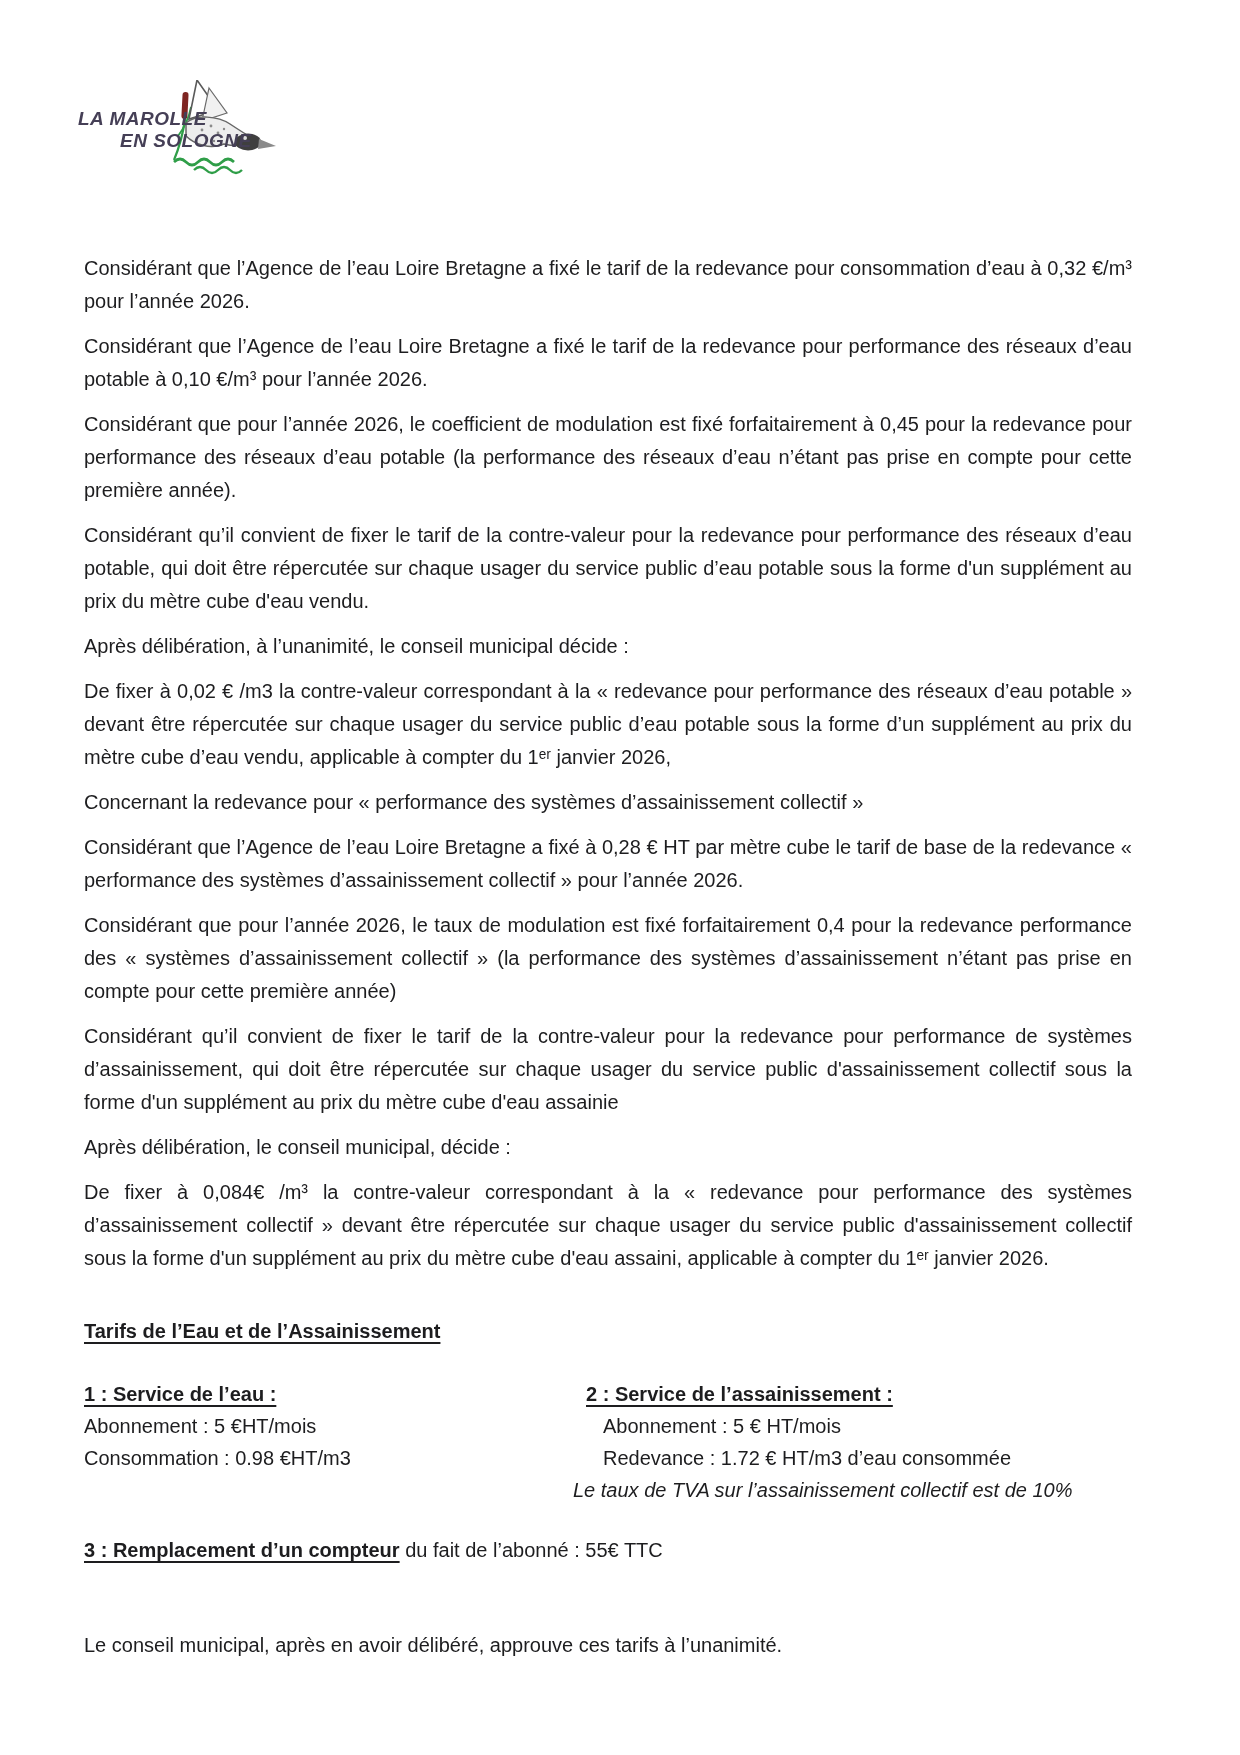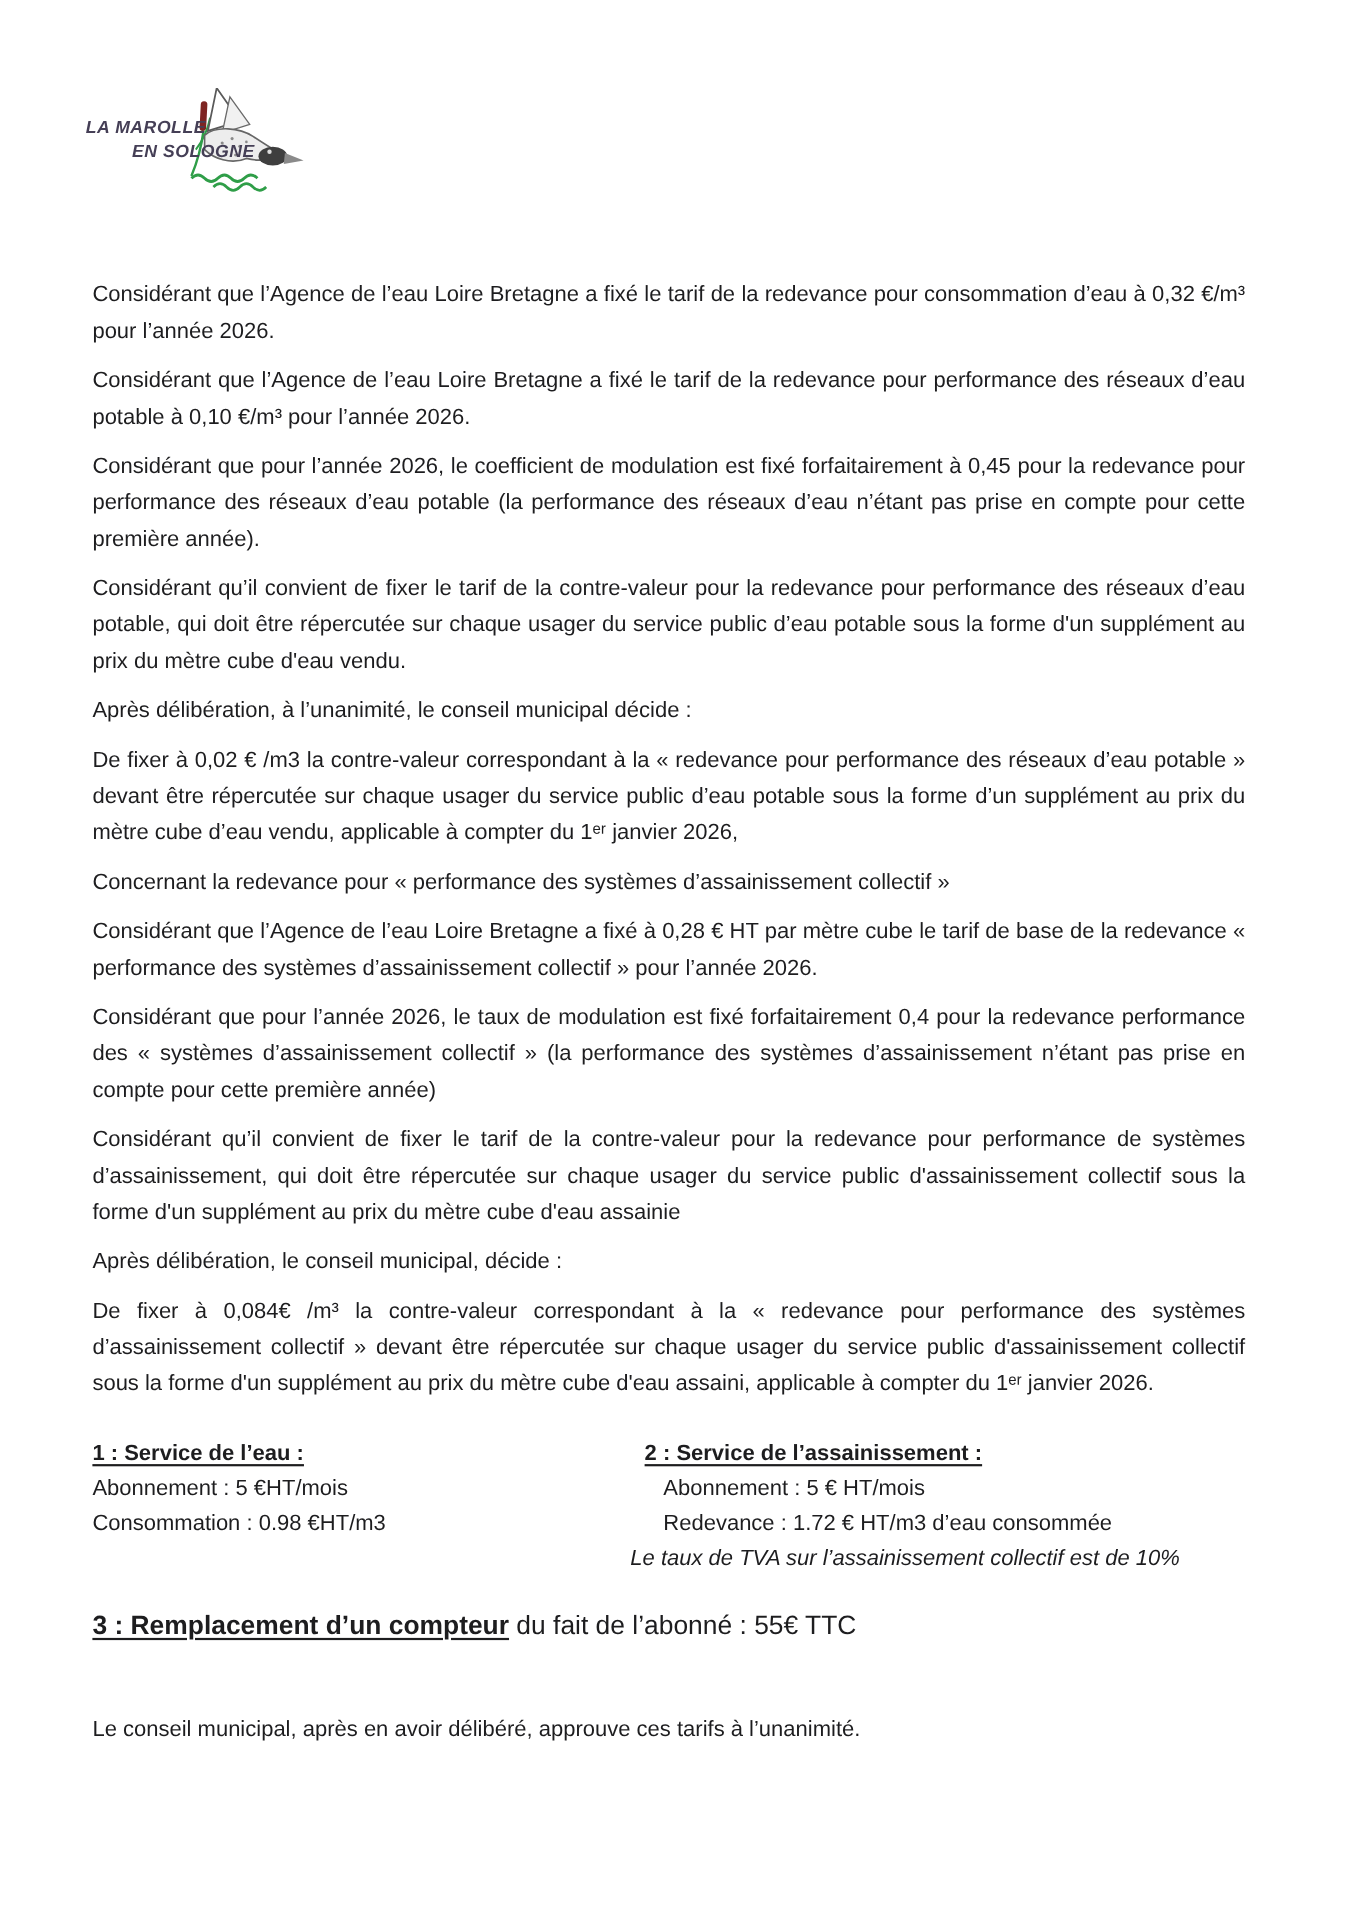--- a/index.html
+++ b/index.html
@@ -21,21 +21,21 @@
     position:absolute;
     left:78px; top:80px;
     width:210px; height:100px;
   }
   .logo-svg{position:absolute;left:0;top:0;}
   .logo-line{
     position:absolute;
     font-style:italic;
     font-weight:600;
     color:#453f56;
-    font-size:16px;
+    font-size:19px;
     letter-spacing:.5px;
     white-space:nowrap;
   }
   .logo-line1{left:0;top:28px;}
   .logo-line2{left:14px;top:50px;margin-left:28px;}
   
   .content{
     position:absolute;
     left:84px; top:252px;
     width:1048px;
@@ -71,21 +71,21 @@
   }
   .col-right .service-title{margin-left:13px;}
   .col-right .service-line{margin-left:30px;}
   .service-line{white-space:nowrap;}
   .tva-note{
     font-style:italic;
     white-space:nowrap;
   }
   .meter-line{
     margin-top:44px;
-    font-size:24px;
+    font-size:20px;
     white-space:nowrap;
   }
   .meter-title{
     font-weight:700;
     text-decoration:underline;
     text-decoration-thickness:2px;
     text-underline-offset:4px;
   }
   .closing{
     margin-top:62px;
@@ -135,20 +135,21 @@
     <p>Considérant qu’il convient de fixer le tarif de la contre-valeur pour la redevance pour performance des réseaux d’eau potable, qui doit être répercutée sur chaque usager du service public d’eau potable sous la forme d'un supplément au prix du mètre cube d'eau vendu.</p>
     <p>Après délibération, à l’unanimité, le conseil municipal décide :</p>
     <p>De fixer à 0,02 € /m3 la contre-valeur correspondant à la « redevance pour performance des réseaux d’eau potable » devant être répercutée sur chaque usager du service public d’eau potable sous la forme d’un supplément au prix du mètre cube d’eau vendu, applicable à compter du 1ᵉʳ janvier 2026,</p>
     <p>Concernant la redevance pour « performance des systèmes d’assainissement collectif »</p>
     <p>Considérant que l’Agence de l’eau Loire Bretagne a fixé à 0,28 € HT par mètre cube le tarif de base de la redevance « performance des systèmes d’assainissement collectif » pour l’année 2026.</p>
     <p>Considérant que pour l’année 2026, le taux de modulation est fixé forfaitairement 0,4 pour la redevance performance des « systèmes d’assainissement collectif » (la performance des systèmes d’assainissement n’étant pas prise en compte pour cette première année)</p>
     <p>Considérant qu’il convient de fixer le tarif de la contre-valeur pour la redevance pour performance de systèmes d’assainissement, qui doit être répercutée sur chaque usager du service public d'assainissement collectif sous la forme d'un supplément au prix du mètre cube d'eau assainie</p>
     <p>Après délibération, le conseil municipal, décide :</p>
     <p>De fixer à 0,084€ /m³ la contre-valeur correspondant à la « redevance pour performance des systèmes d’assainissement collectif » devant être répercutée sur chaque usager du service public d'assainissement collectif sous la forme d'un supplément au prix du mètre cube d'eau assaini, applicable à compter du 1ᵉʳ janvier 2026.</p>
 
+    <div class="tariffs-heading">Tarifs de l’Eau et de l’Assainissement</div>
 
     <div class="columns">
       <div class="col-left">
         <div class="service-title">1 : Service de l’eau :</div>
         <div class="service-line">Abonnement : 5 €HT/mois</div>
         <div class="service-line">Consommation : 0.98 €HT/m3</div>
       </div>
       <div class="col-right">
         <div class="service-title">2 : Service de l’assainissement :</div>
         <div class="service-line">Abonnement : 5 € HT/mois</div>

